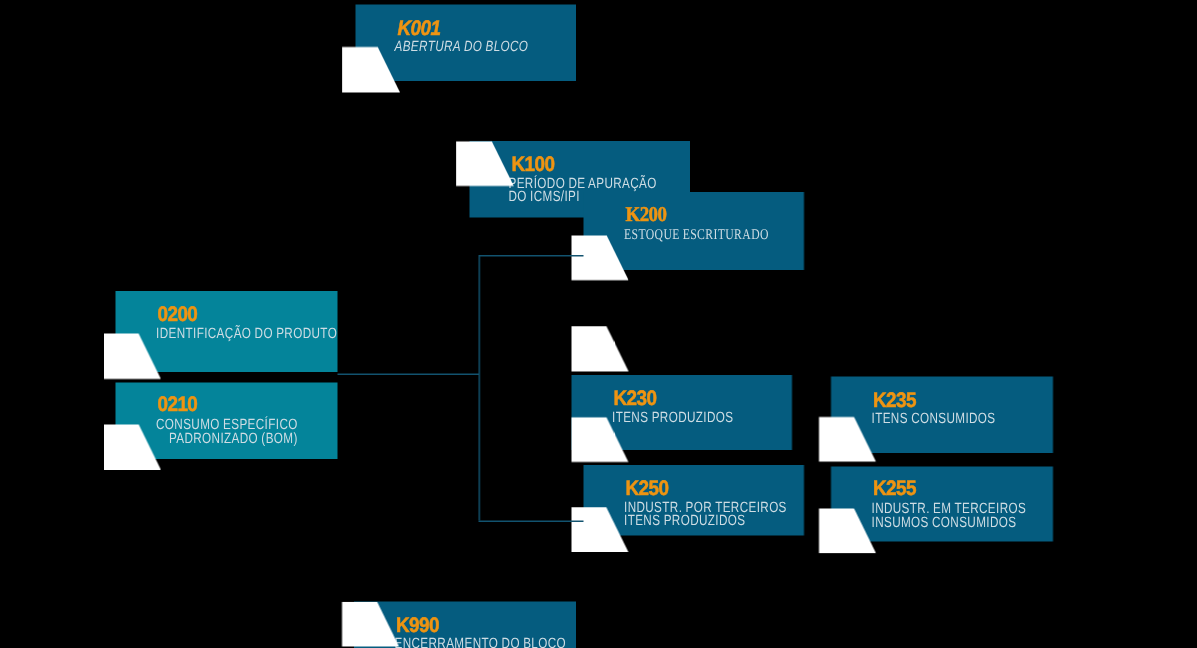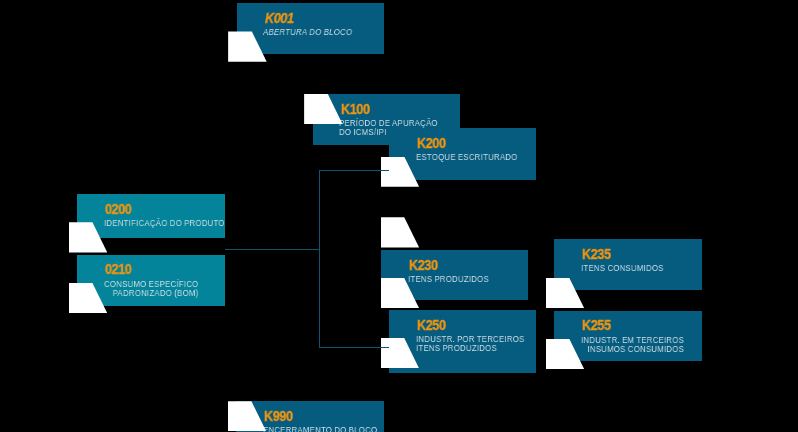--- a/index.html
+++ b/index.html
@@ -38,28 +38,28 @@
               font-size:14px;letter-spacing:-0.42px;line-height:13px;white-space:nowrap;
               -webkit-text-stroke:0.38px #EE9412;
               transform:scaleX(0.90);transform-origin:0 0;will-change:transform;}
   .node .desc{position:absolute;left:26.6px;top:24.2px;color:#CFDDE4;
               font-size:9.9px;letter-spacing:0.32px;word-spacing:-0.3px;line-height:9px;white-space:nowrap;
               transform:scaleX(0.79);transform-origin:0 0;will-change:transform;}
 
   
   #node-K001{left:236.6px;top:3.2px;width:147px;height:51px;font-style:italic;}
   #node-K100{left:312.6px;top:54px;width:147.4px;height:50.6px;margin-top:40px;}
-  #node-K200{left:389px;top:128.3px;width:147px;height:51.3px;}
-  #node-0200{left:77.2px;top:194.1px;width:147.8px;height:44px;}
+  #node-K200{left:389px;top:128.3px;width:147px;height:51.3px;font-family:Liberation Serif, serif;}
+  #node-0200{left:77.2px;top:194.1px;width:147.8px;height:54px;}
   #node-K220{left:389px;top:189.1px;width:147px;height:50.7px;}
   #node-0210{left:77.2px;top:254.7px;width:147.8px;height:51.2px;text-align:right;}
   #node-K230{left:381px;top:249.8px;width:147px;height:50.4px;}
-  #node-K235{left:554px;top:239px;width:148px;height:50.5px;}
-  #node-K250{left:389px;top:309.9px;width:147px;height:63px;}
-  #node-K255{left:554px;top:310.5px;width:148px;height:50.5px;text-align:right;}
+  #node-K235{left:554px;top:251px;width:148px;height:50.5px;}
+  #node-K250{left:389px;top:309.9px;width:147px;height:47px;}
+  #node-K255{left:554px;top:310.5px;width:148px;height:50.5px;}
   #node-K990{left:236.2px;top:373px;width:147.8px;height:50.6px;margin-top:28px;}
 </style>
 </head>
 <body>
 
 <div id="stage">
 
   <div class="node" id="node-K001">
     <div class="plate"></div>
     <div class="code">K001</div>

